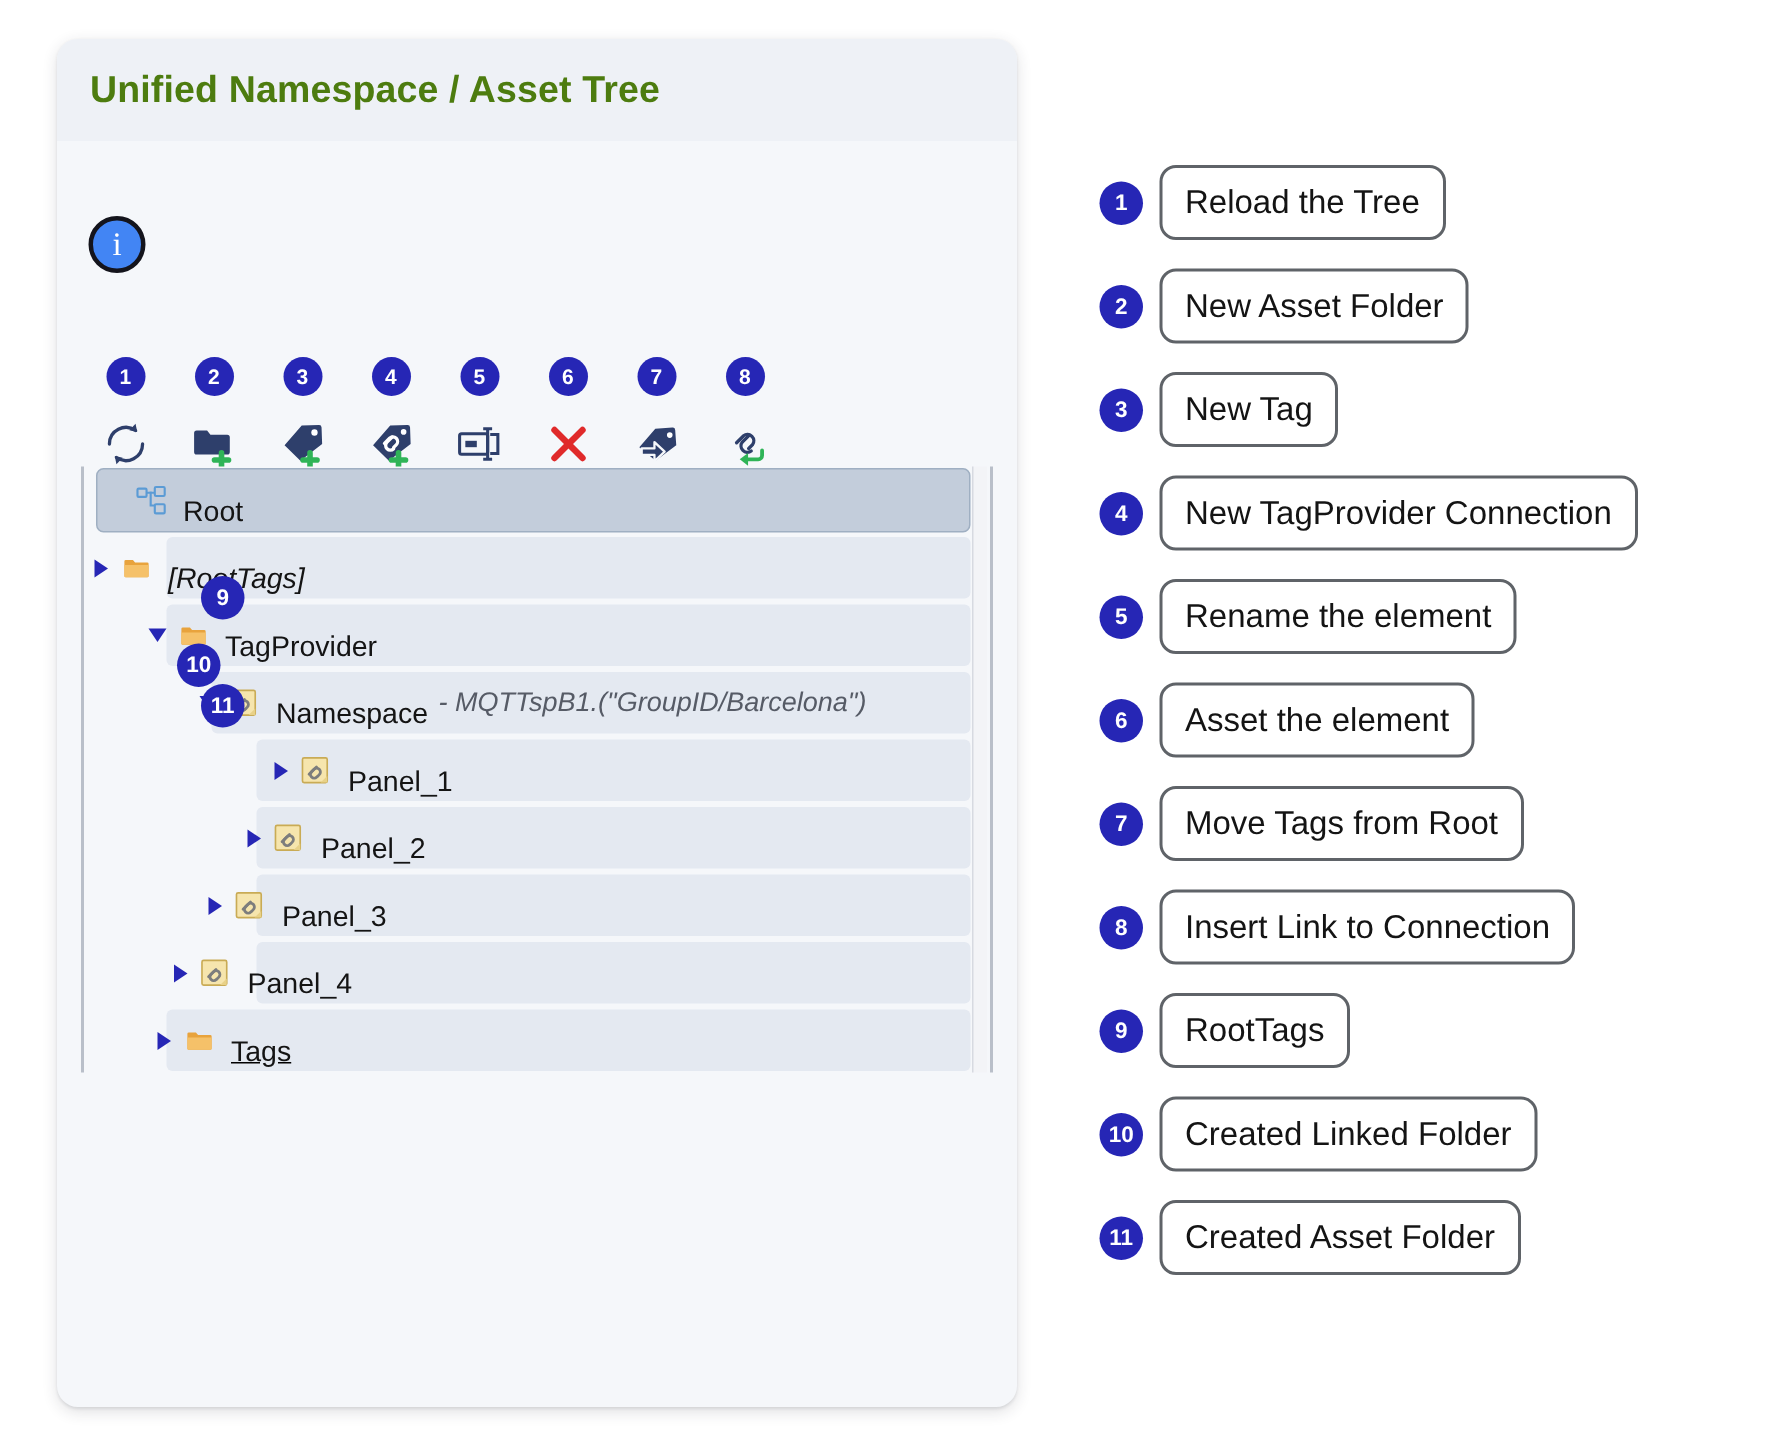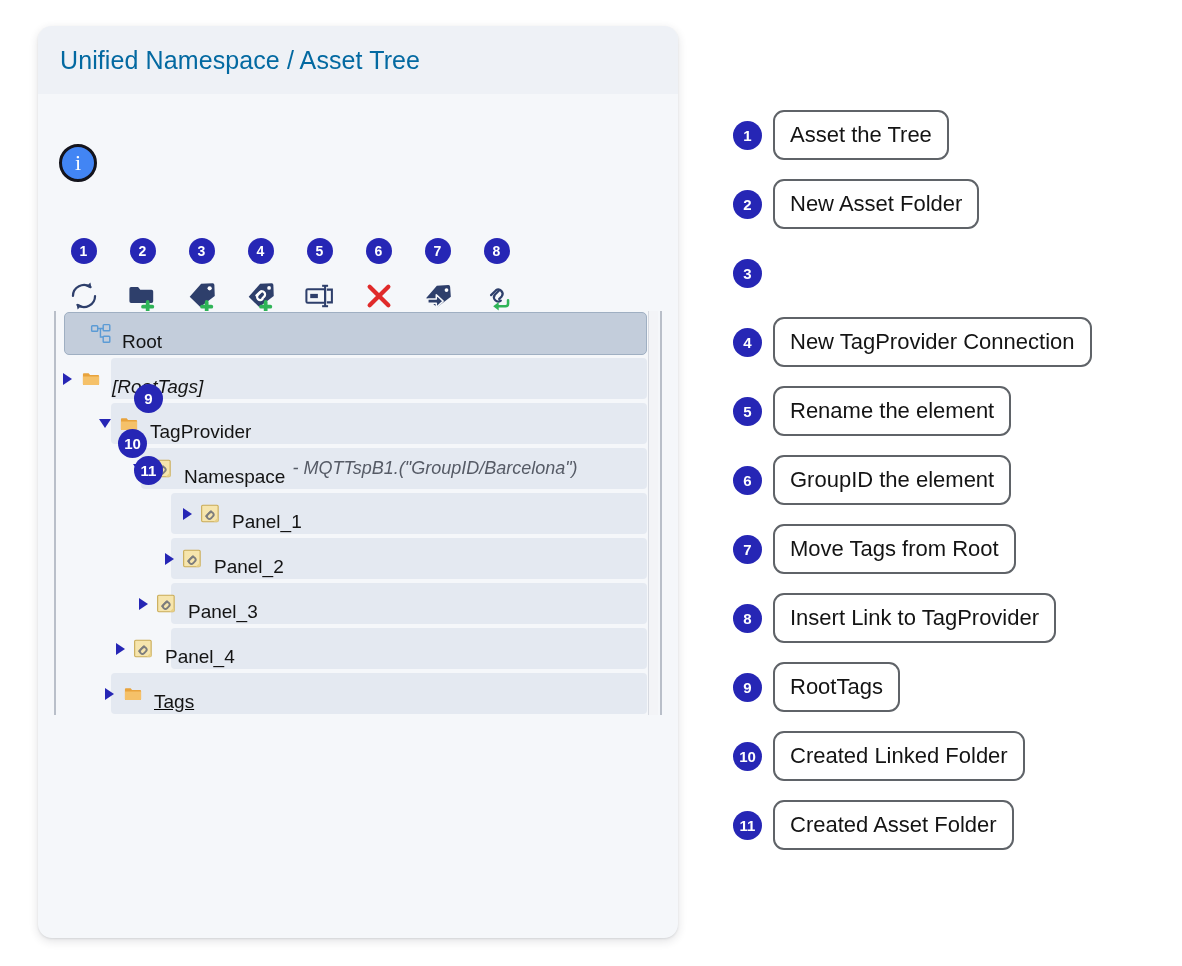--- a/index.html
+++ b/index.html
@@ -32,23 +32,23 @@
   #card-header {
     height: 68px;
     background: #eef1f6;
     display: flex;
     align-items: center;
     padding: 0 0 0 22px;
     box-sizing: border-box;
   }
   #card-title {
     font-size: 25px;
-    color: #0369a1;
+    color: #4d7c0f;
     letter-spacing: 0.1px;
-    font-weight: 400;
+    font-weight: 700;
   }
 
   
   #toolbar-area {
     position: relative;
     padding: 0;
   }
   #info-button {
     position: absolute;
     left: 21px;
@@ -555,48 +555,49 @@
         </div>
       </div>
     <div id="tree-scrollbar"></div>
   </div>
 
 </div>
 
 <div id="legend">
     <div class="legend-row">
       <div class="legend-badge">1</div>
-      <div class="legend-pill">Asset the Tree</div>
+      <div class="legend-pill">Reload the Tree</div>
     </div>
     <div class="legend-row">
       <div class="legend-badge">2</div>
       <div class="legend-pill">New Asset Folder</div>
     </div>
     <div class="legend-row">
       <div class="legend-badge">3</div>
+      <div class="legend-pill">New Tag</div>
     </div>
     <div class="legend-row">
       <div class="legend-badge">4</div>
       <div class="legend-pill">New TagProvider Connection</div>
     </div>
     <div class="legend-row">
       <div class="legend-badge">5</div>
       <div class="legend-pill">Rename the element</div>
     </div>
     <div class="legend-row">
       <div class="legend-badge">6</div>
-      <div class="legend-pill">GroupID the element</div>
+      <div class="legend-pill">Asset the element</div>
     </div>
     <div class="legend-row">
       <div class="legend-badge">7</div>
       <div class="legend-pill">Move Tags from Root</div>
     </div>
     <div class="legend-row">
       <div class="legend-badge">8</div>
-      <div class="legend-pill">Insert Link to TagProvider</div>
+      <div class="legend-pill">Insert Link to Connection</div>
     </div>
     <div class="legend-row">
       <div class="legend-badge">9</div>
       <div class="legend-pill">RootTags</div>
     </div>
     <div class="legend-row">
       <div class="legend-badge">10</div>
       <div class="legend-pill">Created Linked Folder</div>
     </div>
     <div class="legend-row">

